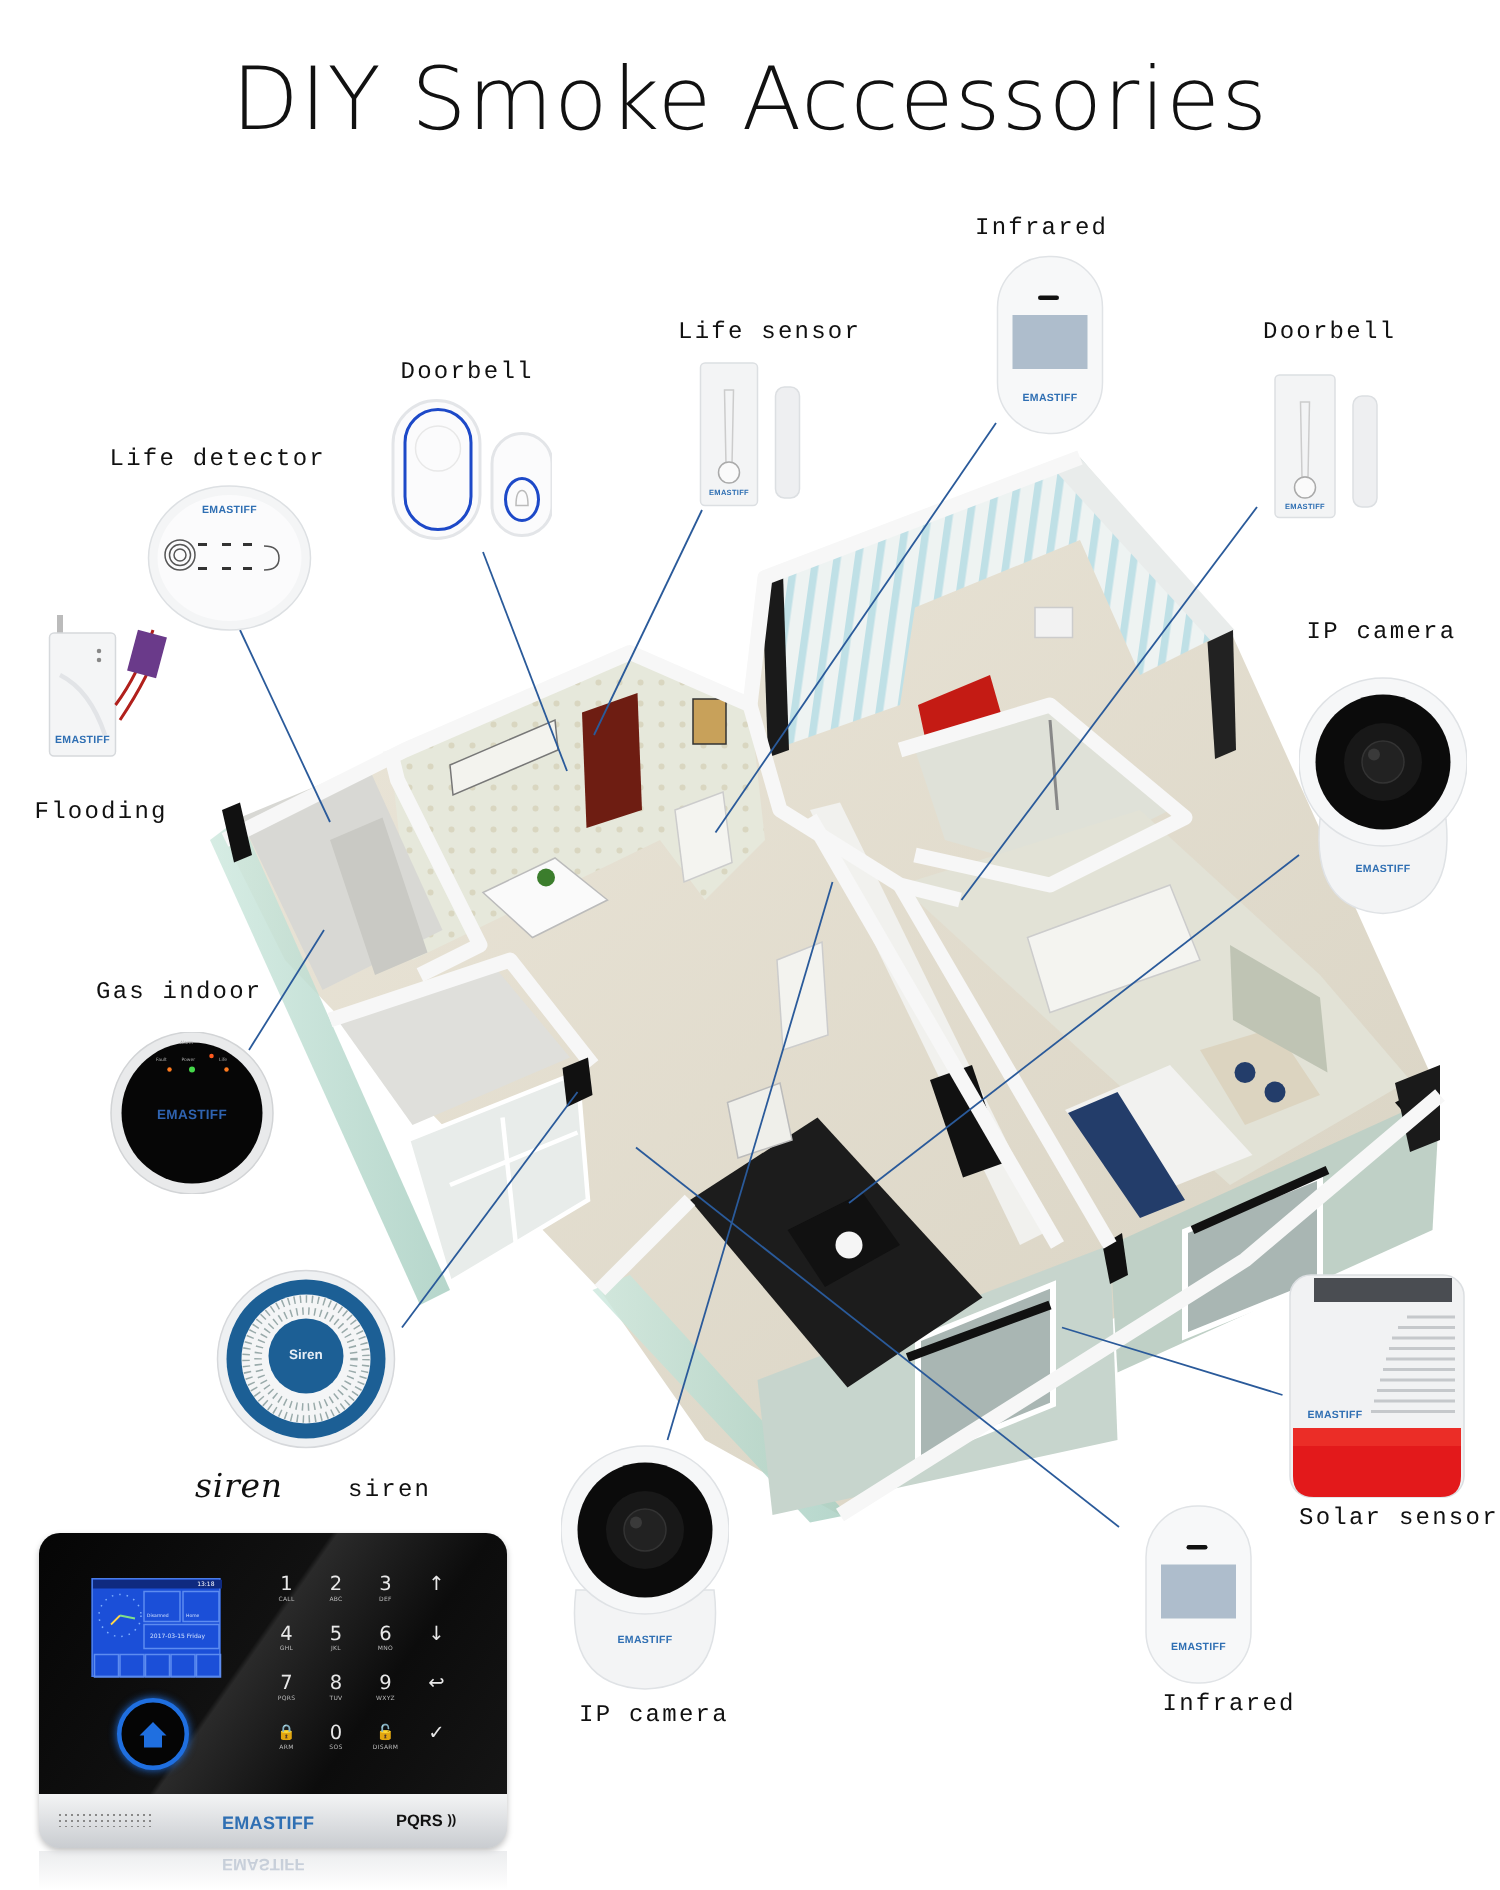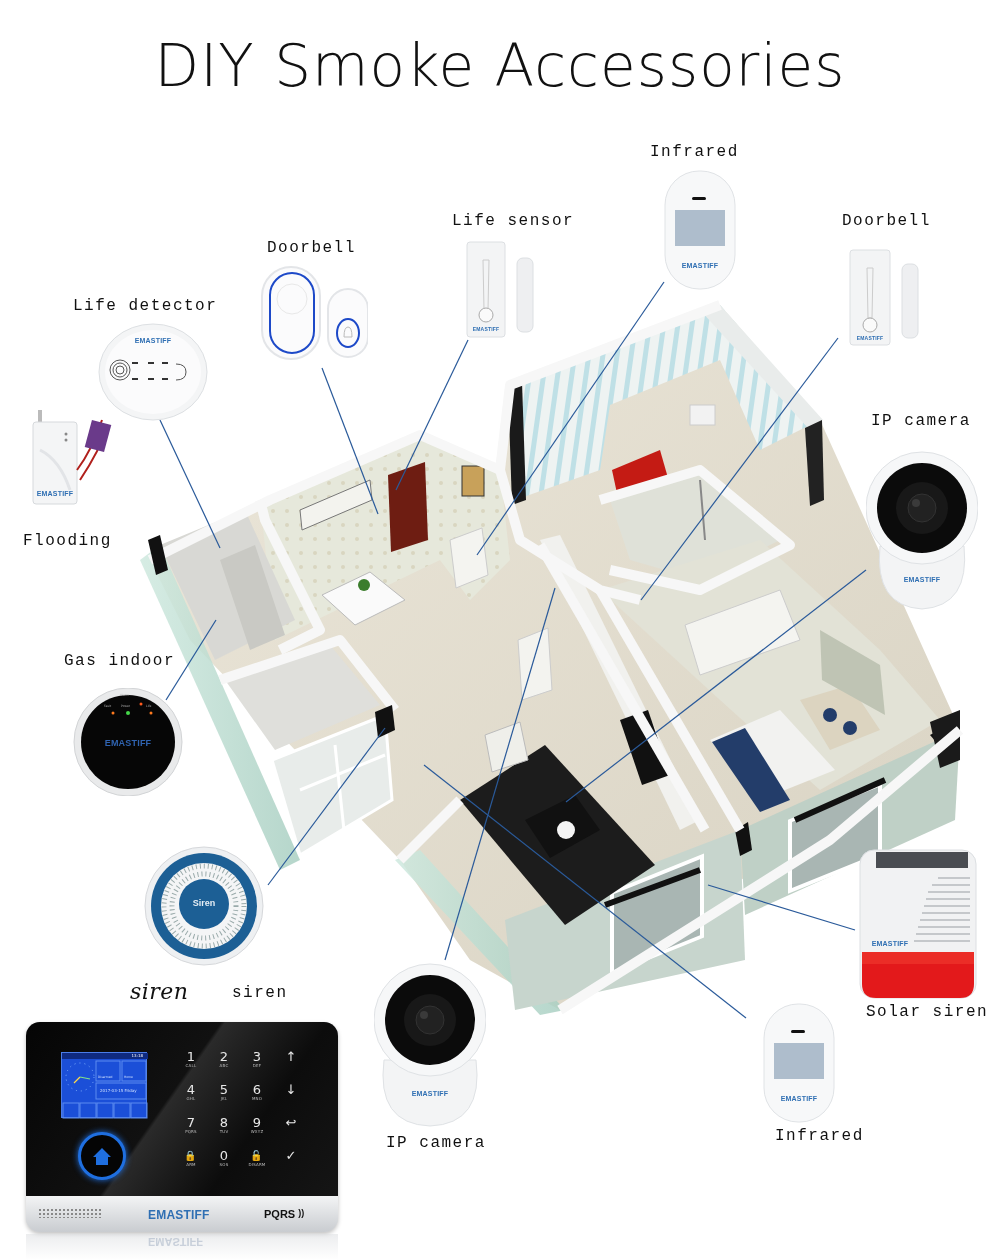--- a/index.html
+++ b/index.html
@@ -195,21 +195,21 @@
 <div class="label" style="left:452px; top:212px;">Life sensor</div>
 <div class="label" style="left:650px; top:143px;">Infrared</div>
 <div class="label" style="left:842px; top:212px;">Doorbell</div>
 <div class="label" style="left:871px; top:412px;">IP camera</div>
 <div class="label" style="left:23px; top:508px;margin-top:24px;">Flooding</div>
 <div class="label" style="left:64px; top:652px;">Gas indoor</div>
 <div class="label serif-italic" style="left:130px; top:979px;">siren</div>
 <div class="label" style="left:232px; top:984px;">siren</div>
 <div class="label" style="left:386px; top:1134px;">IP camera</div>
 <div class="label" style="left:775px; top:1127px;">Infrared</div>
-<div class="label" style="left:866px; top:1003px;">Solar siren</div>
+<div class="label" style="left:866px; top:1003px;">Solar sensor</div>
 
 <div class="device" style="left:98px; top:322px; width:110px; height:100px;">
   <svg width="110" height="100">
     <ellipse cx="55" cy="50" rx="54" ry="48" fill="#f4f5f6" stroke="#dde0e3"></ellipse>
     <ellipse cx="55" cy="50" rx="48" ry="42" fill="#fbfbfc"></ellipse>
     <g stroke="#555" fill="none" stroke-width="1">
       <circle cx="22" cy="48" r="4"></circle>
         <circle cx="22" cy="48" r="7"></circle>
         <circle cx="22" cy="48" r="10"></circle>
     </g>

